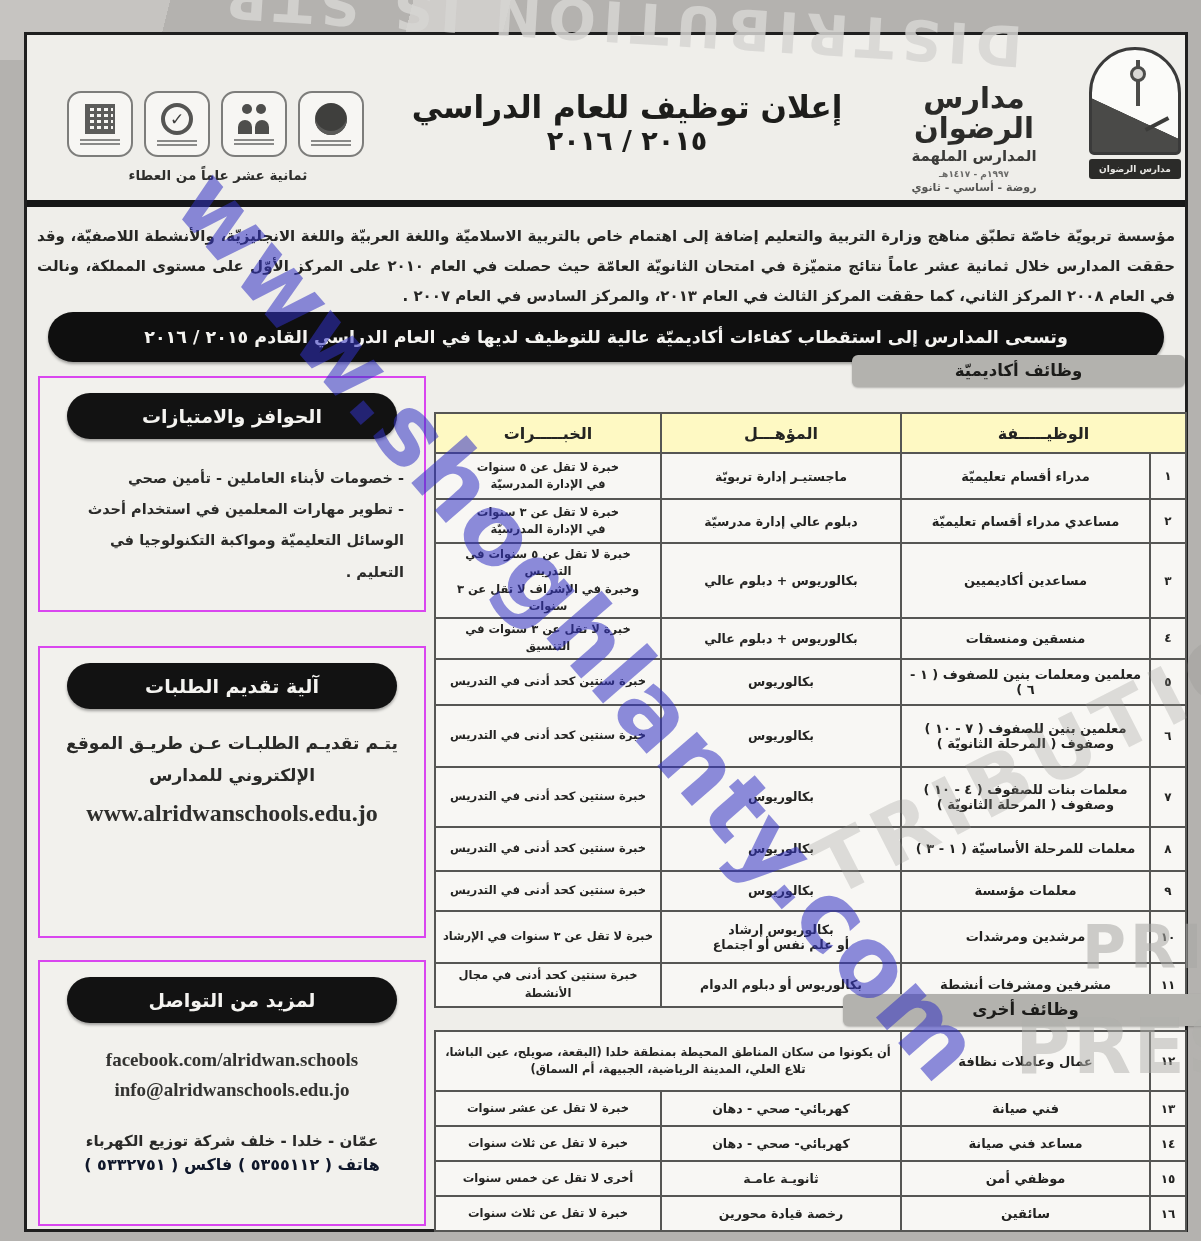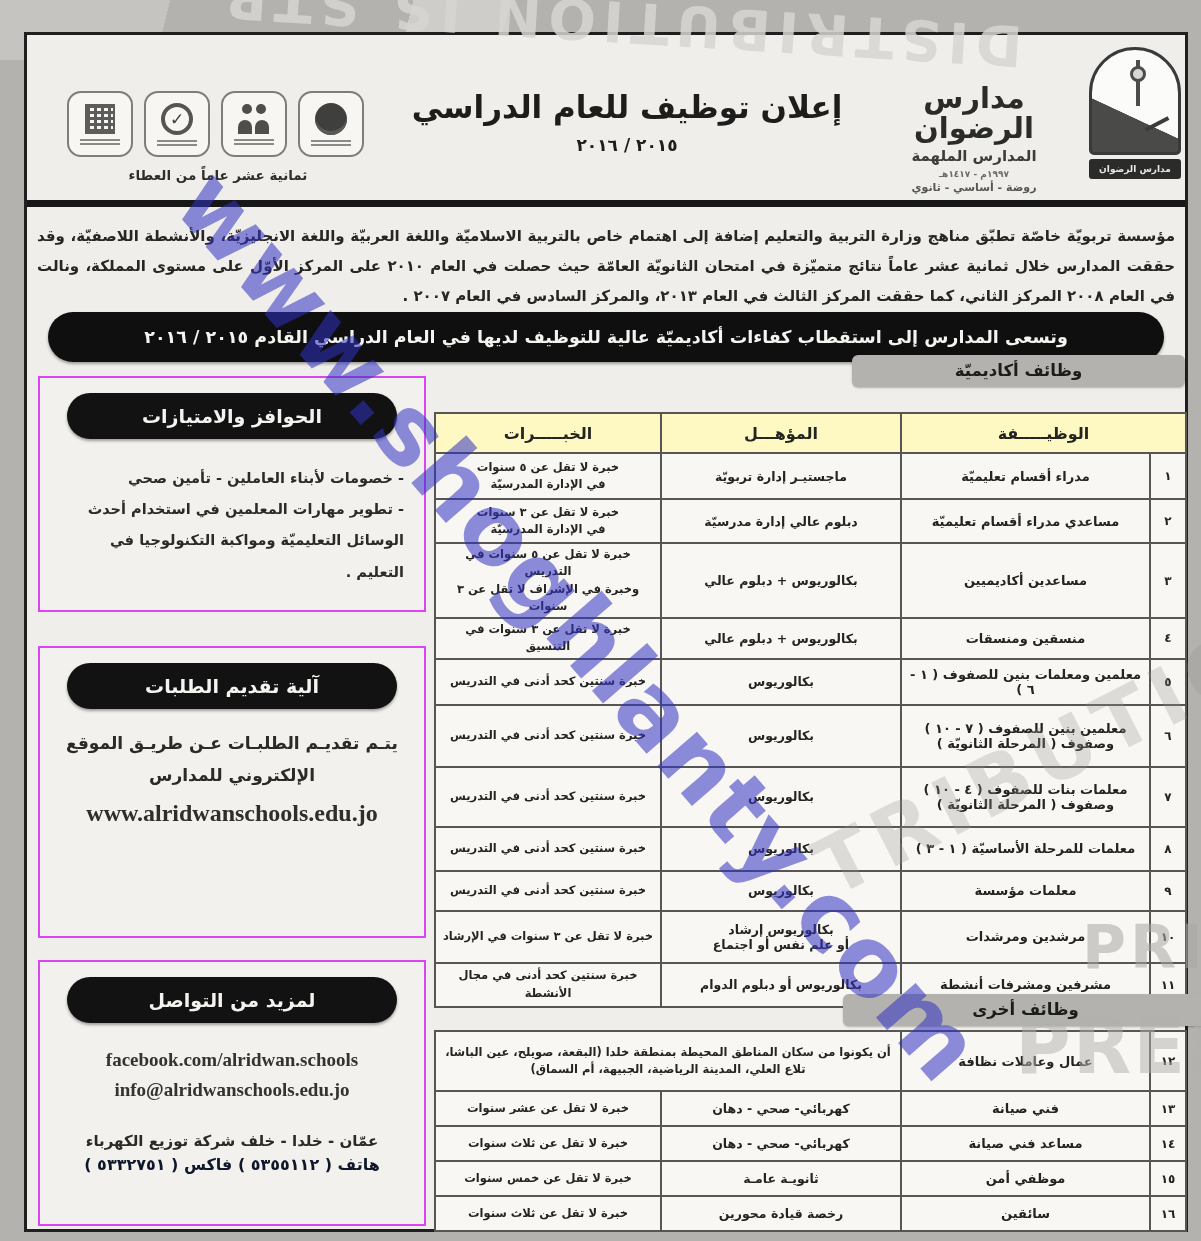--- a/index.html
+++ b/index.html
@@ -26,21 +26,21 @@
   .emblem .pen{position:absolute;right:8px;bottom:26px;width:26px;height:4px;background:#3c3c3a;transform:rotate(-28deg);}
   .emblem-plate{position:absolute;left:1062px;top:124px;width:92px;height:20px;background:#2b2b29;border-radius:3px;
     color:#e8e7e4;font-size:9px;font-weight:700;text-align:center;line-height:20px;direction:rtl;overflow:hidden;}
   .logo-text{position:absolute;left:840px;top:48px;width:214px;text-align:center;direction:rtl;color:#2b2b29;}
   .logo-name{font-size:29px;font-weight:800;letter-spacing:-1px;line-height:1.05;}
   .logo-sub{font-size:15px;font-weight:700;margin-top:3px;color:#3c3c3a;}
   .logo-years{font-size:9px;font-weight:700;margin-top:4px;color:#6a6a68;}
   .logo-stages{font-size:11px;font-weight:700;margin-top:2px;color:#555553;}
   .main-title{position:absolute;left:340px;top:54px;width:520px;text-align:center;direction:rtl;color:#1d1d1b;}
   .main-title .t1{font-size:31px;font-weight:800;}
-  .main-title .t2{font-size:17px;font-weight:800;margin-top:10px;letter-spacing:2px;}
+  .main-title .t2{font-size:27px;font-weight:800;letter-spacing:2px;}
   .badges{position:absolute;left:40px;top:56px;width:300px;display:flex;gap:11px;}
   .badge{width:66px;height:66px;border:2px solid #7d7d7b;border-radius:14px;background:#f7f6f3;
     display:flex;flex-direction:column;align-items:center;justify-content:center;gap:3px;}
   .badge .lines{width:40px;height:8px;
     background:repeating-linear-gradient(0deg,#8a8a88 0 2px,transparent 2px 4px);}
   .icon-qr{width:30px;height:30px;border:2px solid #5c5c5a;
     background:repeating-linear-gradient(0deg,#5c5c5a 0 3px,transparent 3px 6px),
                repeating-linear-gradient(90deg,#5c5c5a 0 3px,transparent 3px 7px);}
   .icon-gauge{width:32px;height:32px;border:4px solid #555553;border-radius:50%;
     color:#3f3f3d;font-size:17px;font-weight:800;text-align:center;line-height:25px;}
@@ -300,21 +300,21 @@
         <tr>
           <td class="cell-num">١٤</td>
           <td class="cell-job">مساعد فني صيانة</td>
           <td class="cell-qual">كهربائي- صحي - دهان</td>
           <td class="cell-exp">خبرة لا تقل عن ثلاث سنوات</td>
         </tr>
         <tr>
           <td class="cell-num">١٥</td>
           <td class="cell-job">موظفي أمن</td>
           <td class="cell-qual">ثانويـة عامـة</td>
-          <td class="cell-exp">خبرة لا تقل عن خمس سنوات</td>
+          <td class="cell-exp">أخرى لا تقل عن خمس سنوات</td>
         </tr>
         <tr>
           <td class="cell-num">١٦</td>
           <td class="cell-job">سائقين</td>
           <td class="cell-qual">رخصة قيادة محورين</td>
           <td class="cell-exp">خبرة لا تقل عن ثلاث سنوات</td>
         </tr>
       </tbody>
   </table>
 

